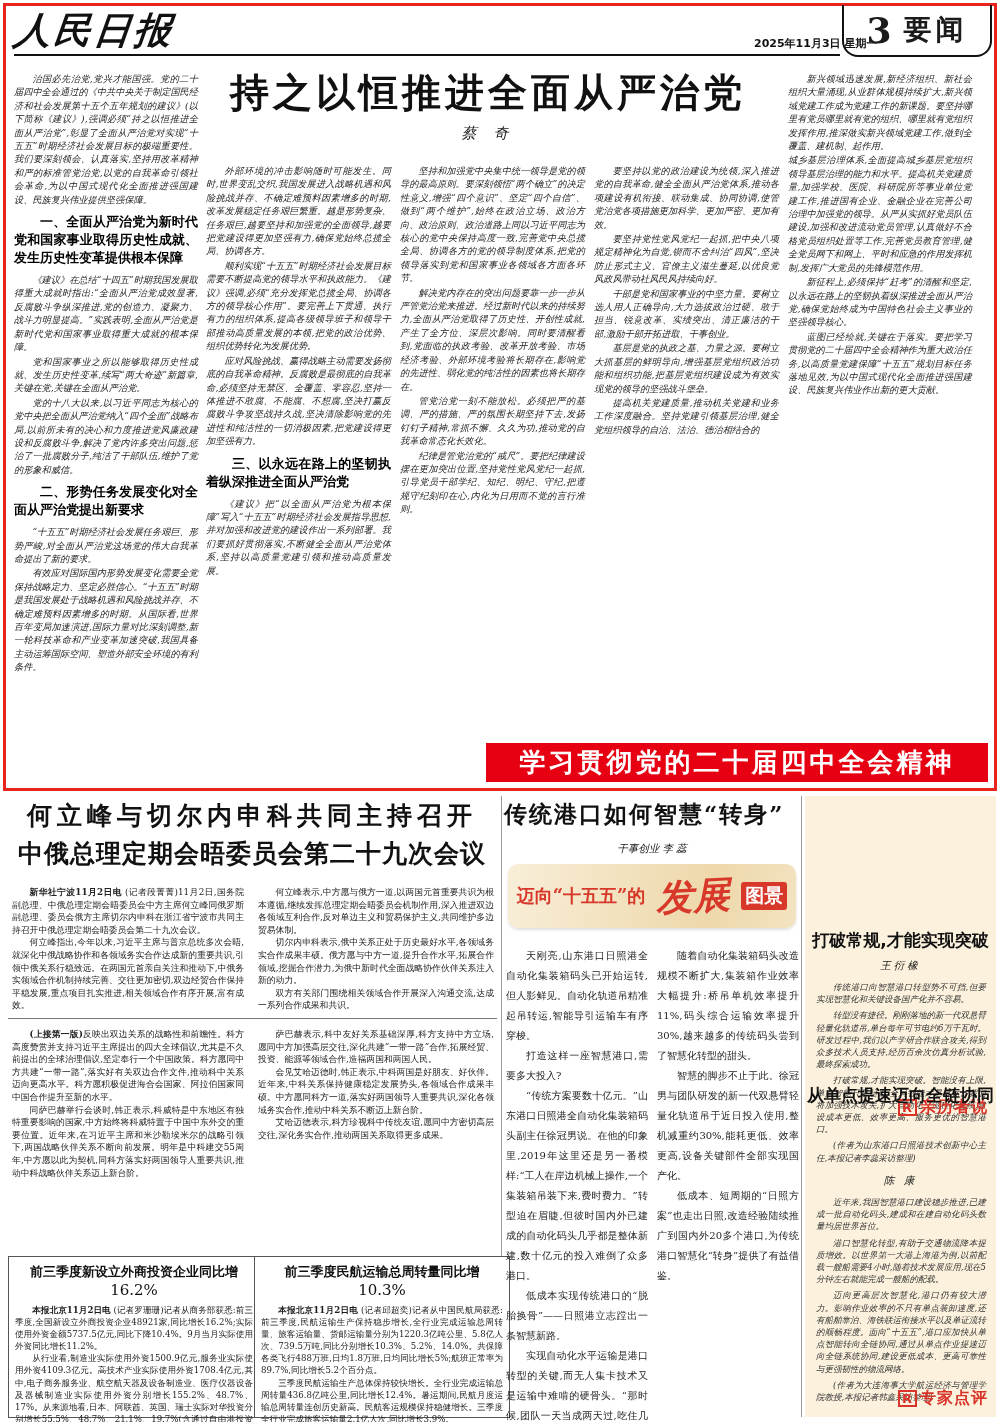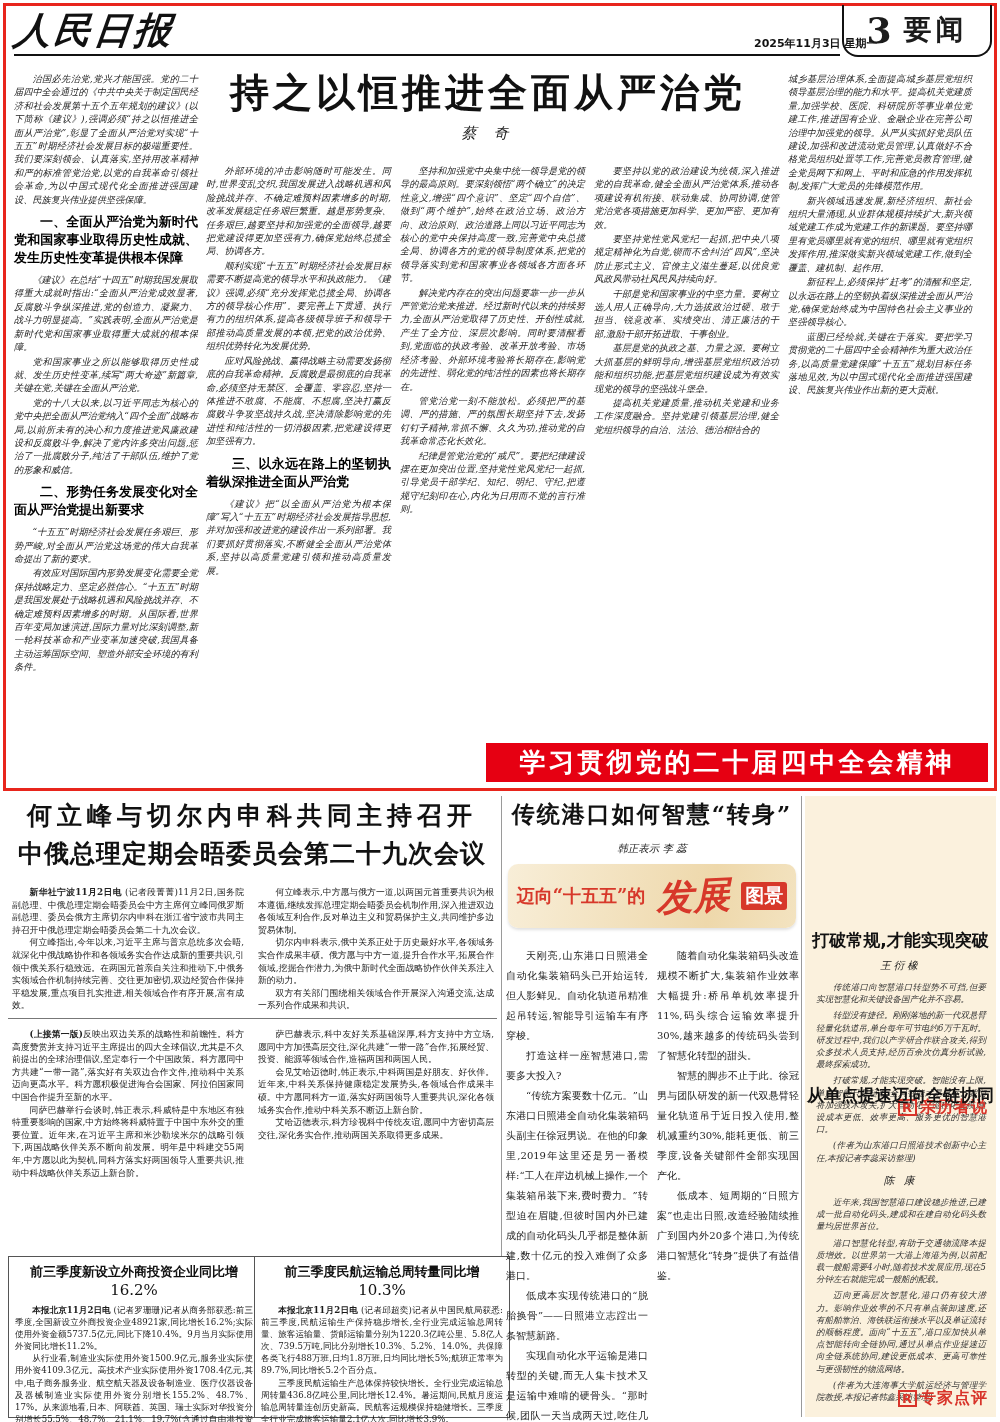--- a/index.html
+++ b/index.html
@@ -35,21 +35,21 @@
   .bt{position:absolute;font-size:8.8px;line-height:12.6px;text-align:justify;color:#222;}
   .bt p{margin:0;text-indent:2em;}
   .bt b{font-weight:bold;}
   .newsbox{position:absolute;top:1256px;height:152px;border:1px solid #555;padding:4px 6px;background:#fff;}
   .newsbox .bh{text-align:center;font-family:"DejaVu Sans",sans-serif;font-weight:bold;font-size:13px;
         margin:2px 0 5px;color:#111;}
   .newsbox .bh .pct{font-family:"DejaVu Serif",serif;font-weight:normal;font-size:15px;}
   .newsbox .bb{font-size:8.6px;line-height:12.1px;text-align:justify;}
   .newsbox .bb p{margin:0;text-indent:2em;}
   
-  .port-h{position:absolute;left:504px;top:799px;width:296px;text-align:center;font-size:23px;font-weight:bold;
+  .port-h{position:absolute;left:504px;top:799px;width:296px;text-align:left;font-size:23px;font-weight:bold;
         letter-spacing:2px;font-family:"DejaVu Serif",serif;color:#111;}
   .port-by{position:absolute;left:504px;top:842px;width:296px;text-align:center;font-size:10.5px;font-style:italic;}
   .fzbanner{position:absolute;left:508px;top:864px;width:288px;height:64px;border-radius:10px;
         background:linear-gradient(100deg,#f8eed8 0%,#eed8ab 70%,#f3e3c0 100%);
         display:flex;align-items:center;justify-content:center;gap:11px;box-shadow:0 2px 3px rgba(0,0,0,0.12);}
   .fzbanner .pre{color:#d7382a;font-weight:bold;font-size:18px;font-family:"DejaVu Serif",serif;}
   .fzbanner .big{color:#d7382a;font-weight:bold;font-style:italic;font-size:37px;line-height:1;
         font-family:"DejaVu Serif",serif;transform:rotate(-3deg);}
   .fzbanner .suf{background:#d7382a;color:#fff;font-weight:bold;font-size:19px;padding:1px 4px;
         border-radius:3px;font-family:"DejaVu Sans",sans-serif;}
@@ -118,22 +118,22 @@
 
     <div class="lcol" style="left:588px;top:158px;width:185px;height:576px;">
       <p>要坚持以党的政治建设为统领,深入推进党的自我革命,健全全面从严治党体系,推动各项建设有机衔接、联动集成、协同协调,使管党治党各项措施更加科学、更加严密、更加有效。</p>
       <p>要坚持党性党风党纪一起抓,把中央八项规定精神化为自觉,锲而不舍纠治“四风”,坚决防止形式主义、官僚主义滋生蔓延,以优良党风政风带动社风民风持续向好。</p>
       <p>干部是党和国家事业的中坚力量。要树立选人用人正确导向,大力选拔政治过硬、敢于担当、锐意改革、实绩突出、清正廉洁的干部,激励干部开拓进取、干事创业。</p>
       <p>基层是党的执政之基、力量之源。要树立大抓基层的鲜明导向,增强基层党组织政治功能和组织功能,把基层党组织建设成为有效实现党的领导的坚强战斗堡垒。</p>
       <p>提高机关党建质量,推动机关党建和业务工作深度融合。坚持党建引领基层治理,健全党组织领导的自治、法治、德治相结合的</p>
     </div>
 
     <div class="lcol" style="left:782px;top:66px;width:184px;height:668px;">
+      <p>新兴领域迅速发展,新经济组织、新社会组织大量涌现,从业群体规模持续扩大,新兴领域党建工作成为党建工作的新课题。要坚持哪里有党员哪里就有党的组织、哪里就有党组织发挥作用,推深做实新兴领域党建工作,做到全覆盖、建机制、起作用。</p>
       <p style="text-indent:0;">城乡基层治理体系,全面提高城乡基层党组织领导基层治理的能力和水平。提高机关党建质量,加强学校、医院、科研院所等事业单位党建工作,推进国有企业、金融企业在完善公司治理中加强党的领导。从严从实抓好党员队伍建设,加强和改进流动党员管理,认真做好不合格党员组织处置等工作,完善党员教育管理,健全党员网下和网上、平时和应急的作用发挥机制,发挥广大党员的先锋模范作用。</p>
-      <p>新兴领域迅速发展,新经济组织、新社会组织大量涌现,从业群体规模持续扩大,新兴领域党建工作成为党建工作的新课题。要坚持哪里有党员哪里就有党的组织、哪里就有党组织发挥作用,推深做实新兴领域党建工作,做到全覆盖、建机制、起作用。</p>
       <p>新征程上,必须保持“赶考”的清醒和坚定,以永远在路上的坚韧执着纵深推进全面从严治党,确保党始终成为中国特色社会主义事业的坚强领导核心。</p>
       <p>蓝图已经绘就,关键在于落实。要把学习贯彻党的二十届四中全会精神作为重大政治任务,以高质量党建保障“十五五”规划目标任务落地见效,为以中国式现代化全面推进强国建设、民族复兴伟业作出新的更大贡献。</p>
     </div>
 
     <div class="redbanner">学习贯彻党的二十届四中全会精神</div>
   </div>
 
   <div class="vrule" style="left:501px;"></div>
   <div class="vrule" style="left:801px;"></div>
   <div class="sidebar-bg"></div>
@@ -171,38 +171,38 @@
   </div>
   <div class="newsbox" style="left:254px;width:242px;">
     <div class="bh"><span>前三季度民航运输总周转量同比增</span><span class="pct">10.3%</span></div>
     <div class="bb">
       <p><b>本报北京11月2日电</b><span> (记者邱超奕)记者从中国民航局获悉:前三季度,民航运输生产保持稳步增长,全行业完成运输总周转量、旅客运输量、货邮运输量分别为1220.3亿吨公里、5.8亿人次、739.5万吨,同比分别增长10.3%、5.2%、14.0%。共保障各类飞行488万班,日均1.8万班,日均同比增长5%;航班正常率为89.7%,同比增长5.2个百分点。</span></p>
       <p>三季度民航运输生产总体保持较快增长。全行业完成运输总周转量436.8亿吨公里,同比增长12.4%。暑运期间,民航月度运输总周转量连创历史新高。民航客运规模保持稳健增长。三季度全行业完成旅客运输量2.1亿人次,同比增长3.9%。</p>
     </div>
   </div>
 
   <div class="port-h">传统港口如何智慧“转身”</div>
-  <div class="port-by">韩正表示 李 蕊</div>
+  <div class="port-by">干事创业 李 蕊</div>
   <div class="fzbanner">
     <span class="pre">迈向“十五五”的</span>
     <span class="big">发展</span>
     <span class="suf">图景</span>
   </div>
   <div class="pcol" style="left:506px;">
     <p>天刚亮,山东港口日照港全自动化集装箱码头已开始运转,但人影鲜见。自动化轨道吊精准起吊转运,智能导引运输车有序穿梭。</p>
     <p>打造这样一座智慧港口,需要多大投入?</p>
     <p>“传统方案要数十亿元。”山东港口日照港全自动化集装箱码头副主任徐冠男说。在他的印象里,2019年这里还是另一番模样:“工人在岸边机械上操作,一个集装箱吊装下来,费时费力。”转型迫在眉睫,但彼时国内外已建成的自动化码头几乎都是整体新建,数十亿元的投入难倒了众多港口。</p>
     <p>低成本实现传统港口的“脱胎换骨”——日照港立志蹚出一条智慧新路。</p>
     <p>实现自动化水平运输是港口转型的关键,而无人集卡技术又是运输中难啃的硬骨头。“那时候,团队一天当成两天过,吃住几乎都在港口。”徐冠男回忆。这期间也有人提出:“直接引进国外技术,省时省力。”</p>
     <p>徐冠男坚持:“核心技术,抓在自己手里才踏实。”200多个日夜的日晒风吹,团队攻克5G远程驾驶、车联网等技术难关,破解了无人集卡作业需要“安全员”监督的难题。</p>
     <p>2021年10月,全球首个顺岸开放式全自动化集装箱码头在日照港建成,综合改造成本约为传统方案的1/10。“远控自动化岸桥+无人集卡+自动化轨道吊”的全新工艺,综合成本降低70%,为全自动化码头改造提供了可复制、可推广的“中国方案”。</p>
   </div>
   <div class="pcol" style="left:657px;">
     <p>随着自动化集装箱码头改造规模不断扩大,集装箱作业效率大幅提升:桥吊单机效率提升11%,码头综合运输效率提升30%,越来越多的传统码头尝到了智慧化转型的甜头。</p>
-    <p>智慧的脚步不止于此。徐冠男与团队研发的新一代双悬臂轻量化轨道吊于近日投入使用,整机减重约30%,能耗更低、前三季度,设备关键部件全部实现国产化。</p>
+    <p>智慧的脚步不止于此。徐冠男与团队研发的新一代双悬臂轻量化轨道吊于近日投入使用,整机减重约30%,能耗更低、效率更高,设备关键部件全部实现国产化。</p>
     <p>低成本、短周期的“日照方案”也走出日照,改造经验陆续推广到国内外20多个港口,为传统港口智慧化“转身”提供了有益借鉴。</p>
   </div>
 
 
   <div class="sb-h" style="top:929px;">打破常规,才能实现突破</div>
   <div class="sb-a" style="top:959px;">王衍橡</div>
   <div class="sb-body" style="top:977px;">
     <p>传统港口向智慧港口转型势不可挡,但要实现智慧化和关键设备国产化并不容易。</p>
     <p>转型没有捷径。刚刚落地的新一代双悬臂轻量化轨道吊,单台每年可节电约6万千瓦时。研发过程中,我们以产学研合作联合攻关,得到众多技术人员支持,经历百余次仿真分析试验,最终探索成功。</p>
     <p>打破常规,才能实现突破。智能没有上限,单点智能只是起点,全局智能才是目标。我们将加强技术攻关,扩大自动化、流程化规模,建设成本更低、效率更高、服务更优的智慧港口。</p>

